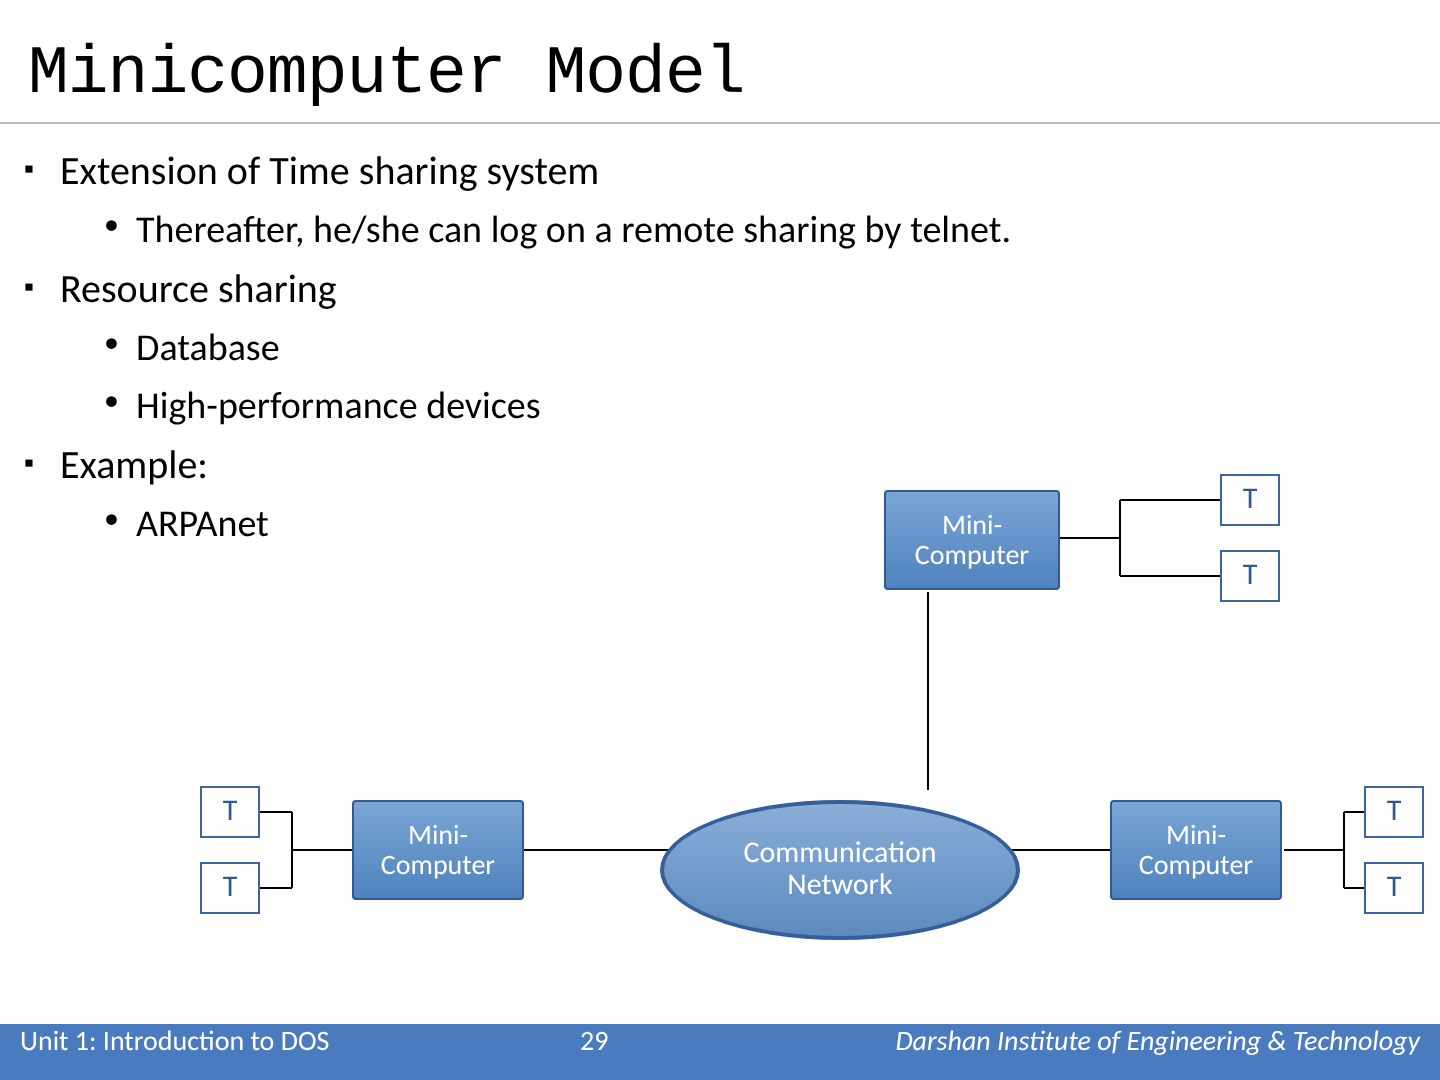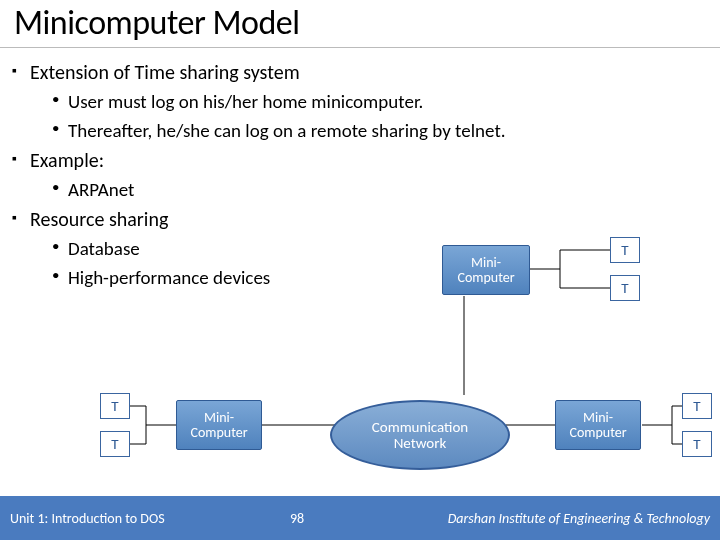--- a/index.html
+++ b/index.html
@@ -8,23 +8,24 @@
     width: 720px;
     height: 540px;
     font-family: Calibri, Arial, sans-serif;
     background: #fff;
     color: #000;
     position: relative;
     overflow: hidden;
   }
   .title {
     font-size: 34px;
-    padding: 2px 14px 4px 14px;
+    padding: 19px 14px 4px 14px;
     border-bottom: 1px solid #bbb;
     letter-spacing: -0.5px;
+    font-family: Liberation Mono, monospace;
   }
   .content {
     padding: 8px 0 0 0;
   }
   ul.level1 {
     list-style: none;
     margin: 0;
     padding: 0 12px;
   }
   ul.level1 > li {
@@ -56,25 +57,24 @@
     position: absolute;
     left: 0;
     top: 0;
     font-size: 15px;
   }
   .footer {
     position: absolute;
     bottom: 0;
     left: 0;
     right: 0;
-    height: 44px;
+    height: 28px;
     background: #4a7bbf;
     color: #fff;
     display: flex;
-    align-items: center;
     font-size: 14px;
     gap: 44px;
   }
   .footer .left { padding-left: 10px; flex: 0 0 auto;}
   .footer .center { flex: 0 0 auto; position: absolute; left: 290px;}
   .footer .right { flex: 1; text-align: right; padding-right: 10px; font-style: italic;}
 
   
   .diagram {
     position: absolute;
@@ -131,37 +131,36 @@
 </head>
 <body>
 
 <div class="title">Minicomputer Model</div>
 
 <div class="content">
   <ul class="level1">
     <li>
       <span>Extension of Time sharing system</span>
       <ul class="level2">
-        <li>User must log on his/her home minicomputer.</li>
         <li>Thereafter, he/she can log on a remote sharing by telnet.</li>
-      </ul>
-    </li>
-    <li>
-      <span>Example:</span>
-      <ul class="level2">
-        <li>ARPAnet</li>
       </ul>
     </li>
     <li>
       <span>Resource sharing</span>
       <ul class="level2">
         <li>Database</li>
         <li>High-performance devices</li>
       </ul>
     </li>
+    <li>
+      <span>Example:</span>
+      <ul class="level2">
+        <li>ARPAnet</li>
+      </ul>
+    </li>
   </ul>
 </div>
 
 <div class="diagram">
   <svg class="lines">
 
     <line x1="464" y1="296" x2="464" y2="395" stroke="#000" stroke-width="1"></line>
 
     <line x1="530" y1="269" x2="560" y2="269" stroke="#000" stroke-width="1"></line>
     <line x1="560" y1="250" x2="560" y2="288" stroke="#000" stroke-width="1"></line>
@@ -193,15 +192,15 @@
 
   <div class="mini-box" style="left:555px; top:400px; width:86px; height:50px;">Mini-<br>Computer</div>
   <div class="t-box" style="left:682px; top:393px; width:30px; height:26px;">T</div>
   <div class="t-box" style="left:682px; top:431px; width:30px; height:26px;">T</div>
 
   <div class="net-ellipse">Communication<br>Network</div>
 </div>
 
 <div class="footer">
   <div class="left">Unit 1: Introduction to DOS</div>
-  <div class="center">98</div>
+  <div class="center">29</div>
   <div class="right">Darshan Institute of Engineering &amp; Technology</div>
 </div>
 
 </body></html>

